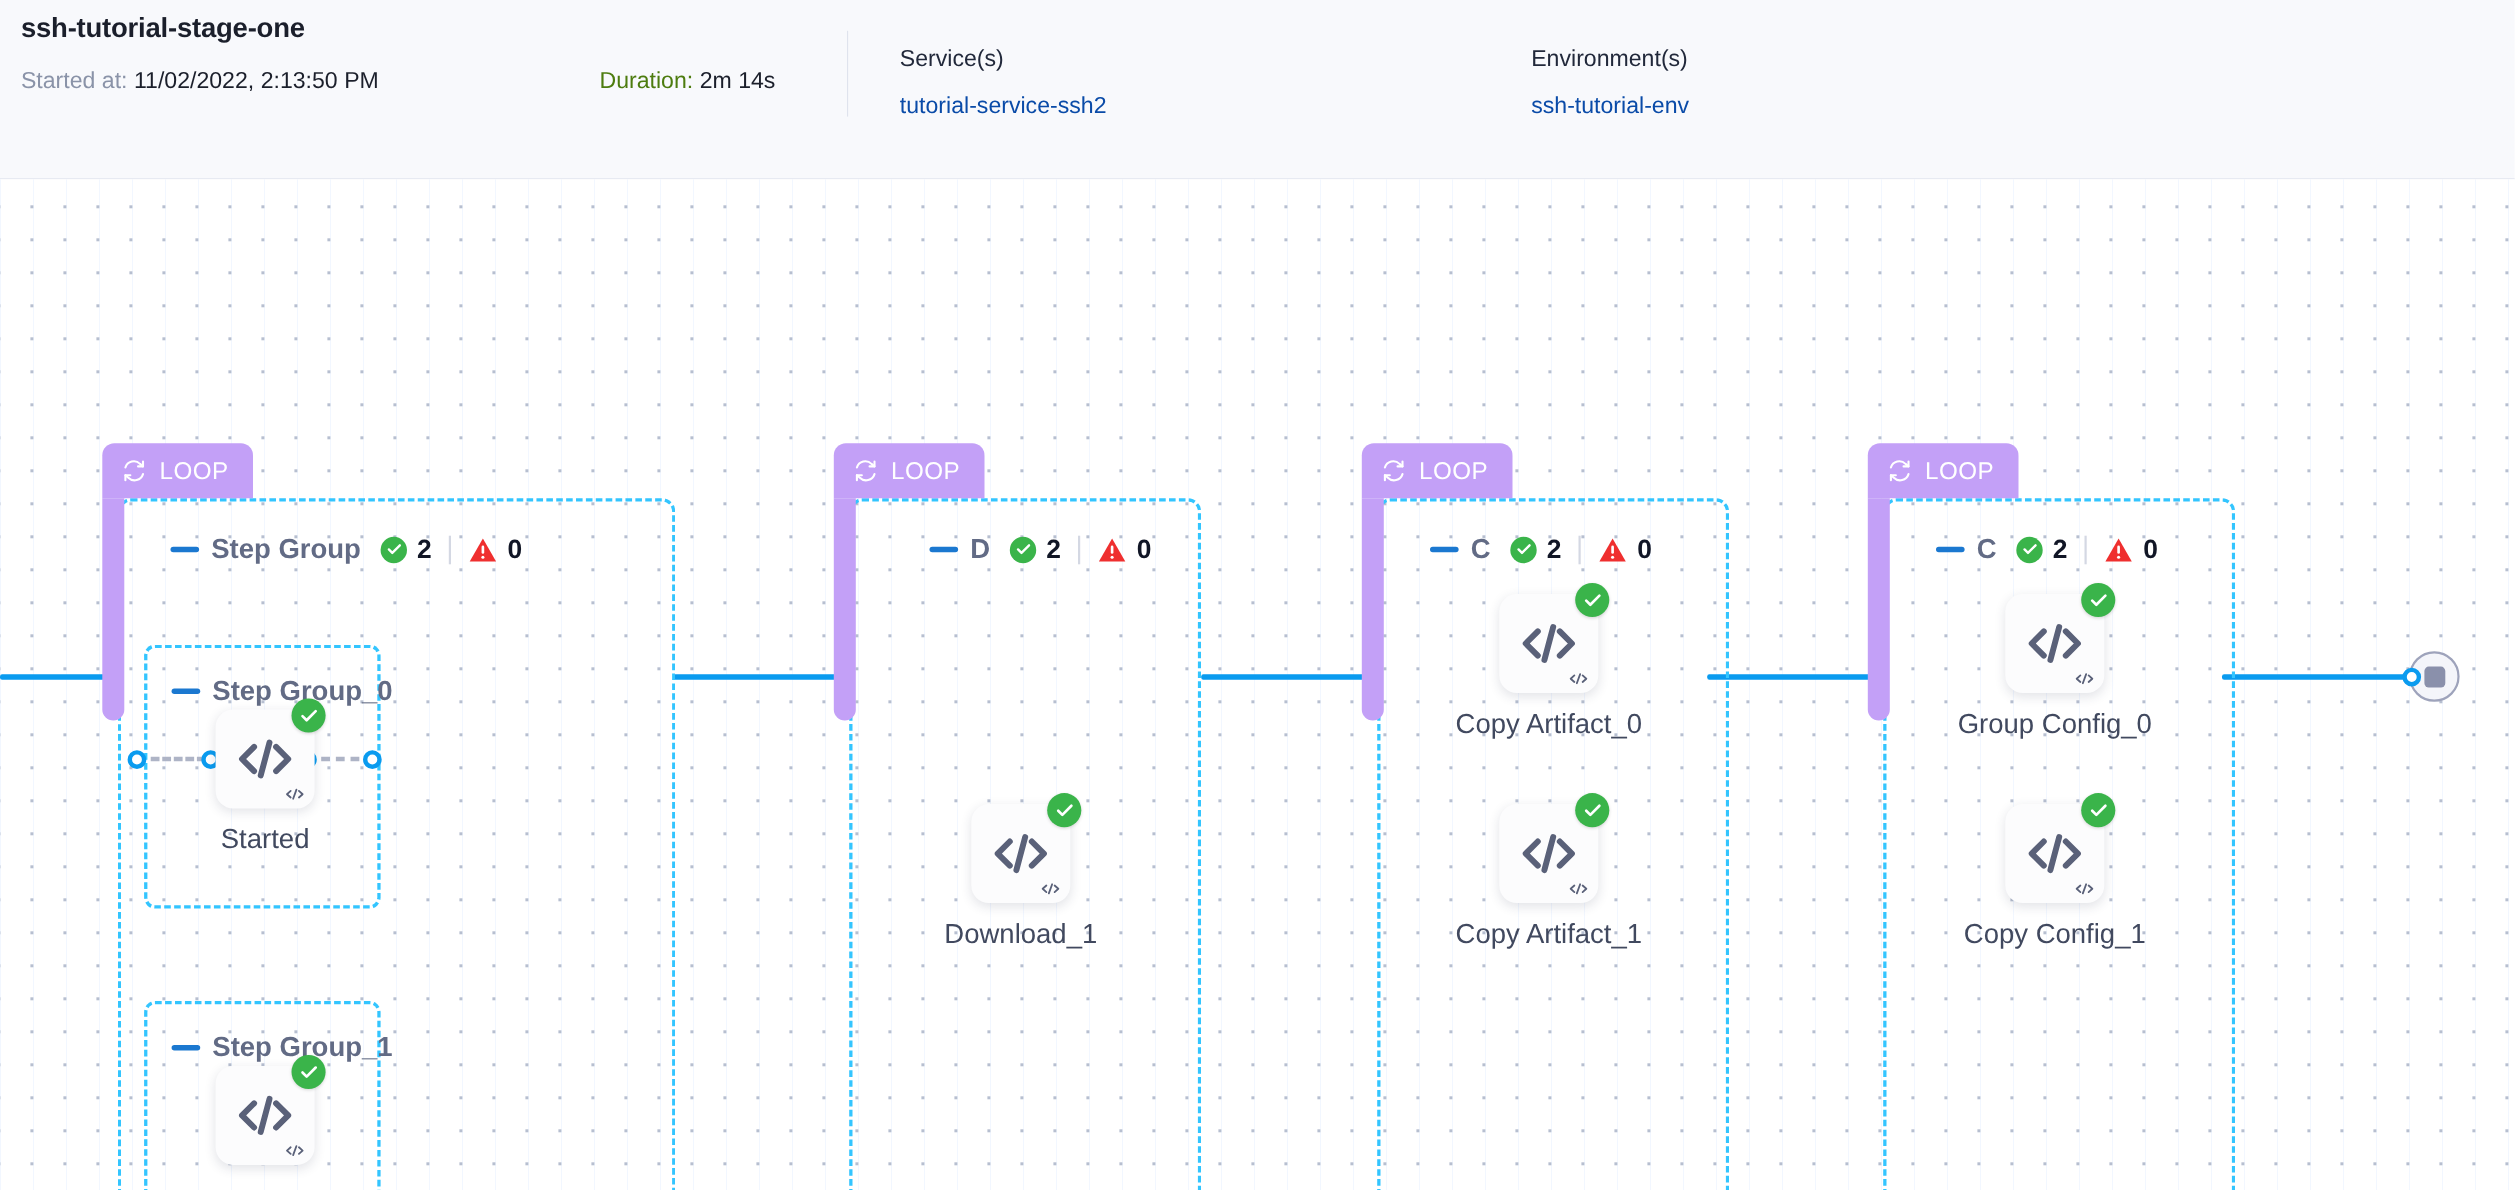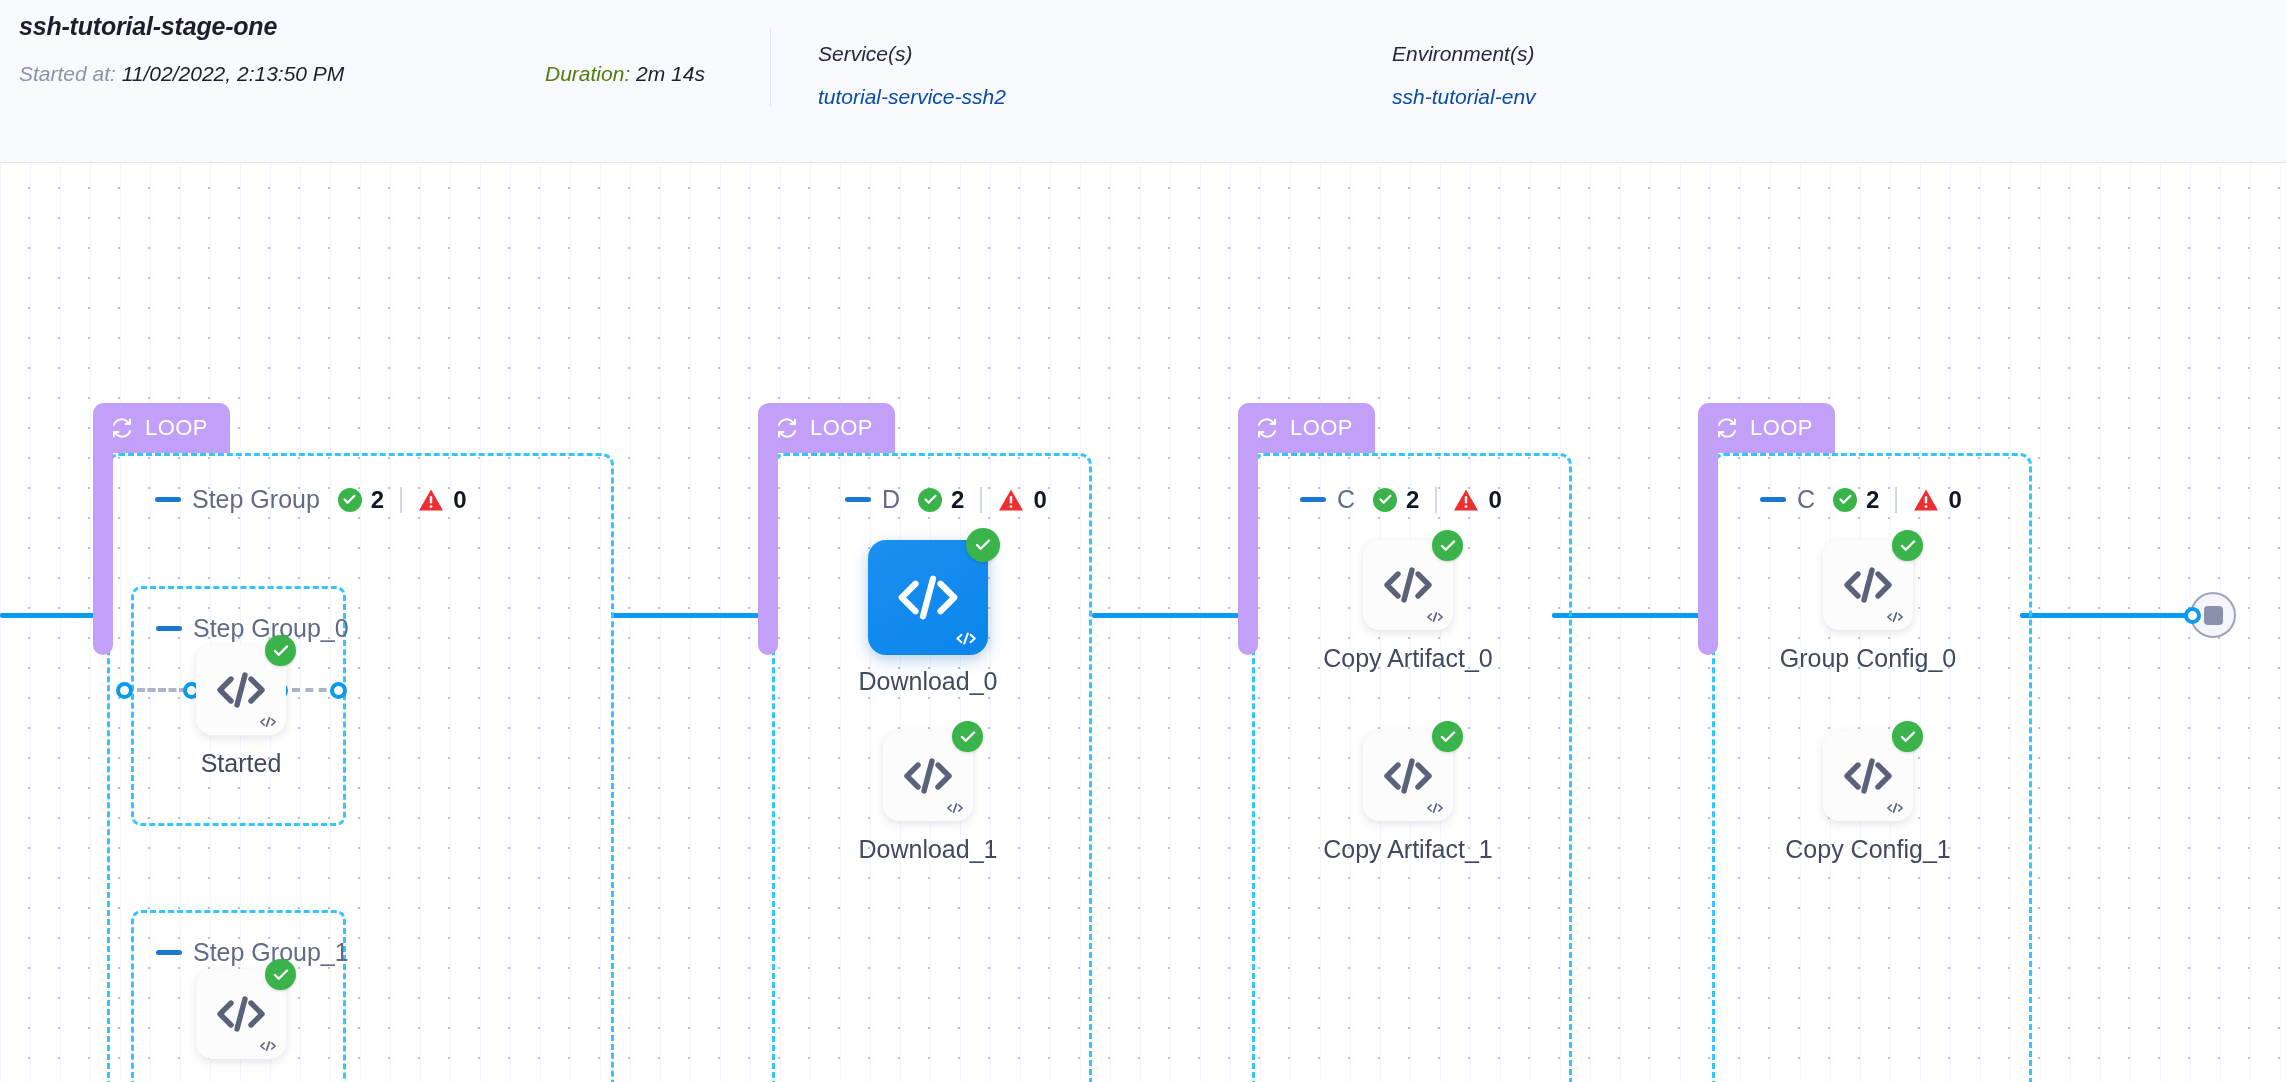--- a/index.html
+++ b/index.html
@@ -9,21 +9,20 @@
     background: #ffffff;
     overflow: hidden;
   }
 
   
   .header {
     position: absolute; top: 0; left: 0;
     width: 2286px; height: 163px;
     background: #f8f9fc;
     border-bottom: 1px solid #e3e6ef;
-    font-style: italic;
   }
   .hdr-title {
     position: absolute; left: 19px; top: 12px;
     font-size: 25px; font-weight: bold; color: #1b1f2b;
     letter-spacing: -0.2px;
   }
   .hdr-meta {
     position: absolute; left: 19px; top: 62px;
     font-size: 21px; color: #1b1f2b; white-space: nowrap;
   }
@@ -102,21 +101,21 @@
   .grp-head {
     position: absolute;
     display: flex; align-items: center; gap: 11px;
     white-space: nowrap;
   }
   .collapse-dash {
     width: 26px; height: 5px; background: #1b78d0; border-radius: 3px;
     cursor: pointer; flex: none;
   }
   .grp-name {
-    font-size: 25px; color: #626b85; font-weight: normal;
+    font-size: 25px; color: #626b85; font-weight: bold;
     overflow: hidden; text-overflow: clip;
   }
   .grp-counts { display: flex; align-items: center; gap: 9px; margin-left: 7px; }
   .ok-badge {
     width: 24px; height: 24px; border-radius: 50%;
     background: #3ab44a; display: flex; align-items: center; justify-content: center;
     flex: none;
   }
   .ok-badge svg { width: 15px; height: 15px; }
   .cnt { font-size: 24px; font-weight: bold; color: #111626; }
@@ -348,40 +347,20 @@
         <span class="sep-v"></span>
         <svg class="warn-tri" viewBox="0 0 26 24">
           <path d="M13 1.5 L25 22.5 L1 22.5 Z" fill="#ef2f2f"></path>
           <rect x="11.8" y="8" width="2.4" height="7.4" rx="1.2" fill="#ffffff"></rect>
           <circle cx="13" cy="18.6" r="1.4" fill="#ffffff"></circle>
         </svg>
         <span class="cnt">0</span>
       </span>
     </div>
 
-    <div class="node" style="left:96px; top:87px;">
-      <div class="node-card selected">
-        <svg class="code-glyph" viewBox="0 0 52 44" fill="none" stroke="#ffffff" stroke-width="5" stroke-linecap="round" stroke-linejoin="round">
-          <polyline points="16 11 5 22 16 33"></polyline>
-            <polyline points="36 11 47 22 36 33"></polyline>
-            <line x1="30" y1="7" x2="22" y2="37"></line>
-        </svg>
-        <svg class="corner-code" viewBox="0 0 24 18" fill="none" stroke="#ffffff" stroke-width="2.2" stroke-linecap="round" stroke-linejoin="round">
-          <polyline points="7 5 2.5 9 7 13"></polyline>
-            <polyline points="17 5 21.5 9 17 13"></polyline>
-            <line x1="14" y1="3.5" x2="10" y2="14.5"></line>
-        </svg>
-        <span class="node-status">
-          <svg viewBox="0 0 24 24" fill="none" stroke="#ffffff" stroke-width="3.2" stroke-linecap="round" stroke-linejoin="round">
-              <polyline points="20 6 9 17 4 12"></polyline>
-            </svg>
-        </span>
-      </div>
-      <div class="node-label" style="top:127px;">Download_0</div>
-    </div>
 
     <div class="node" style="left:111px; top:278px;">
       <div class="node-card">
         <svg class="code-glyph" viewBox="0 0 52 44" fill="none" stroke="#5a6179" stroke-width="5.4" stroke-linecap="round" stroke-linejoin="round">
           <polyline points="16 11 5 22 16 33"></polyline>
             <polyline points="36 11 47 22 36 33"></polyline>
             <line x1="30" y1="7" x2="22" y2="37"></line>
         </svg>
         <svg class="corner-code" viewBox="0 0 24 18" fill="none" stroke="#5a6179" stroke-width="2.2" stroke-linecap="round" stroke-linejoin="round">
           <polyline points="7 5 2.5 9 7 13"></polyline>

